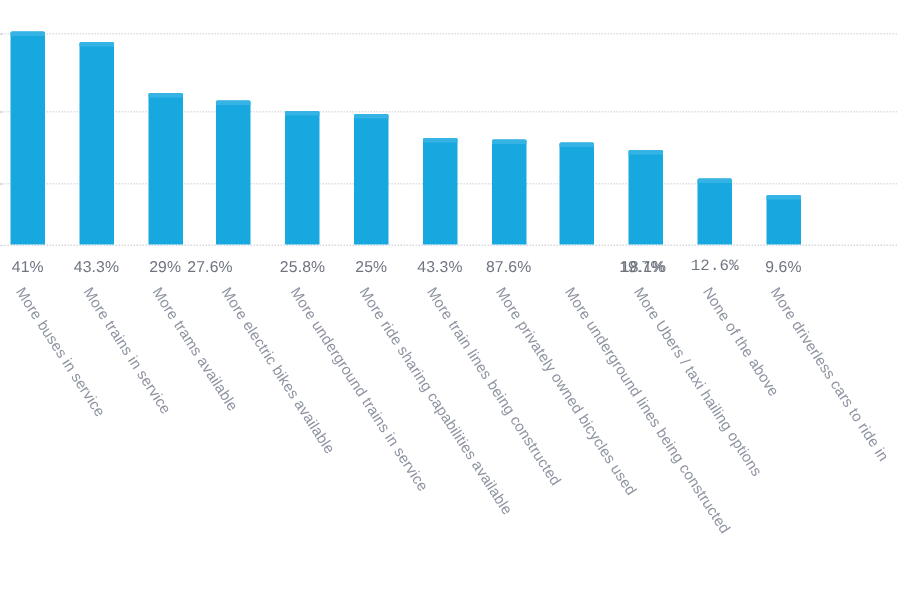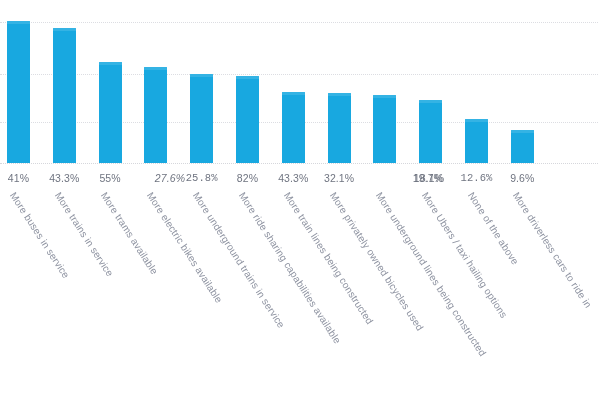--- a/index.html
+++ b/index.html
@@ -144,26 +144,26 @@
         </div>
         <div class="bar" style="left: 510.8px; height: 33.28px; background: rgb(24, 168, 224);">
           <div class="bar-cap"></div>
         </div>
       </div>
   </div>
 
   <div id="value-labels">
       <div class="value-label" style="left: -4.5px; color: rgb(111, 116, 128);">41%</div>
       <div class="value-label" style="left: 41.3px; color: rgb(111, 116, 128);">43.3%</div>
-      <div class="value-label" style="left: 87.1px; color: rgb(111, 116, 128);">55%</div>
-      <div class="value-label" style="left: 147px; color: rgb(111, 116, 128); font-style: italic;">27.6%</div>
-      <div class="value-label" style="left: 178.7px; color: rgb(111, 116, 128); font-family: Liberation Mono, monospace;">25.8%</div>
-      <div class="value-label" style="left: 224.5px; color: rgb(111, 116, 128);">82%</div>
+      <div class="value-label" style="left: 87.1px; color: rgb(111, 116, 128);">29%</div>
+      <div class="value-label" style="left: 117px; color: rgb(111, 116, 128);">27.6%</div>
+      <div class="value-label" style="left: 178.7px; color: rgb(111, 116, 128);">25.8%</div>
+      <div class="value-label" style="left: 224.5px; color: rgb(111, 116, 128);">25%</div>
       <div class="value-label" style="left: 270.3px; color: rgb(111, 116, 128);">43.3%</div>
-      <div class="value-label" style="left: 316.1px; color: rgb(111, 116, 128);">32.1%</div>
+      <div class="value-label" style="left: 316.1px; color: rgb(111, 116, 128);">87.6%</div>
       <div class="value-label" style="left: 361.9px; color: rgb(111, 116, 128); margin-left: 43px;">19.7%</div>
       <div class="value-label" style="left: 406px; color: rgb(111, 116, 128);">18.1%</div>
       <div class="value-label" style="left: 453.5px; color: rgb(111, 116, 128); font-family: Liberation Mono, monospace;">12.6%</div>
       <div class="value-label" style="left: 499.3px; color: rgb(111, 116, 128);">9.6%</div>
     </div>
 
   <div id="category-labels">
       <div class="cat-label" style="left: 16.5px; color: rgb(142, 147, 161);">More buses in service</div>
       <div class="cat-label" style="left: 62.3px; color: rgb(142, 147, 161);">More trains in service</div>
       <div class="cat-label" style="left: 108.1px; color: rgb(142, 147, 161);">More trams available</div>

